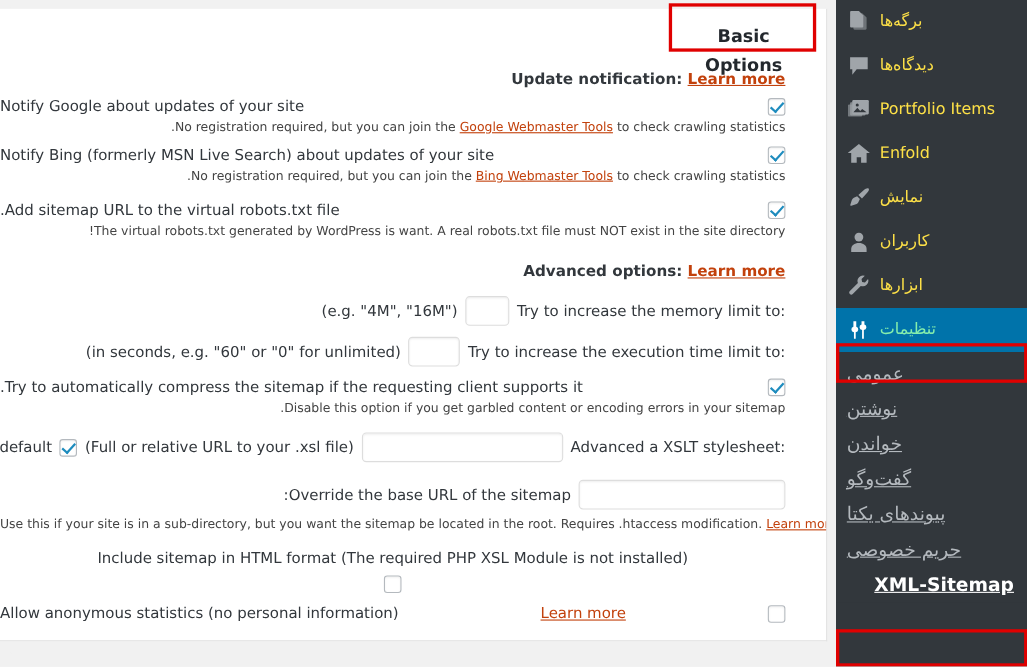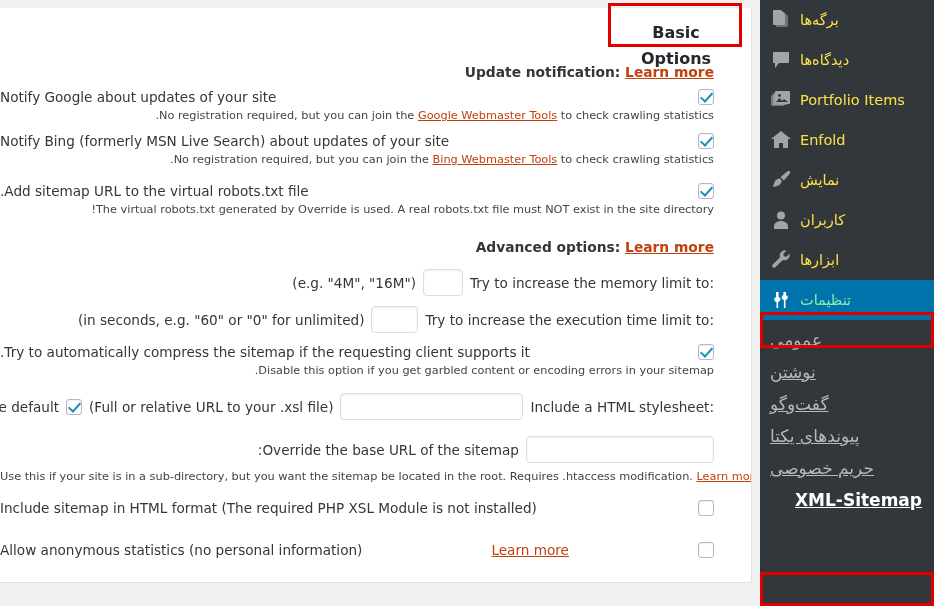--- a/index.html
+++ b/index.html
@@ -262,21 +262,21 @@
         <div class="row note">
           <span>.No registration required, but you can join the </span><a class="lnk" href="#">Bing Webmaster Tools</a><span> to check crawling statistics</span>
         </div>
 
         <div class="spacer-sm"></div>
 
         <div class="row opt">
           <span class="lbl">.Add sitemap URL to the virtual robots.txt file</span>
           <span class="cb on"></span>
         </div>
-        <div class="row note">!The virtual robots.txt generated by Override is used. A real robots.txt file must NOT exist in the site directory</div>
+        <div class="row note">!The virtual robots.txt generated by WordPress is want. A real robots.txt file must NOT exist in the site directory</div>
 
         <div class="spacer-md"></div>
 
         <div class="row hdr">
           <span>Advanced options:</span>
           <a class="lnk" href="#">Learn more</a>
         </div>
 
         <div class="spacer-sm"></div>
 
@@ -298,36 +298,36 @@
         </div>
         <div class="row note">.Disable this option if you get garbled content or encoding errors in your sitemap</div>
 
         <div class="spacer-sm"></div>
 
         <div class="row field">
           <span class="lbl">Use default</span>
           <span class="cb on"></span>
           <span class="hint">(Full or relative URL to your .xsl file)</span>
           <input class="txtbox wide" type="text" value="" style="">
-          <span class="lbl">Include a HTML stylesheet:</span>
+          <span class="lbl">Advanced a XSLT stylesheet:</span>
         </div>
 
         <div class="spacer-sm"></div>
 
         <div class="row field">
           <span class="lbl">:Override the base URL of the sitemap</span>
           <input class="txtbox wide2" type="text" value="" style="">
         </div>
         <div class="row note" style="margin-top:-4px;">
           <span>Use this if your site is in a sub-directory, but you want the sitemap be located in the root. Requires .htaccess modification. </span><a class="lnk" href="#">Learn more</a>
         </div>
 
         <div class="spacer-sm"></div>
 
-        <div class="row opt" style="margin-bottom:24px;">
+        <div class="row opt" style="margin-bottom:10px;flex-direction:column;">
           <span class="lbl">Include sitemap in HTML format (The required PHP XSL Module is not installed)</span>
           <span class="cb"></span>
         </div>
 
         <div class="row opt">
           <span class="lbl">Allow anonymous statistics (no personal information)</span>
           <a class="lnk" href="#">Learn more</a>
           <span class="cb"></span>
         </div>
 
@@ -413,20 +413,21 @@
             <rect x="1" y="1" width="18" height="18" rx="2" fill="#ffffff" opacity="0"></rect>
             <path d="M5 2v5.1A2.5 2.5 0 0 0 5.5 12v6h1.6v-6A2.5 2.5 0 0 0 7.6 7.1V2H5zm7.4 0v3.1A2.5 2.5 0 0 0 12.9 10v8h1.6v-8A2.5 2.5 0 0 0 15 5.1V2h-2.6z"></path>
           </svg>
       </span>
       <span class="mlabel">تنظیمات</span>
     </div>
 
     <div id="submenu">
       <a class="sub-item" href="#">عمومی</a>
       <a class="sub-item" href="#">نوشتن</a>
+      <a class="sub-item" href="#">خواندن</a>
       <a class="sub-item" href="#">گفت‌وگو</a>
       <a class="sub-item" href="#">پیوندهای یکتا</a>
       <a class="sub-item" href="#">حریم خصوصی</a>
       <a class="sub-item sub-current" href="#">XML-Sitemap</a>
     </div>
   </div>
 
   <div class="annot" id="annot-settings"></div>
   <div class="annot" id="annot-sitemap"></div>
   <div class="annot" id="annot-title"></div>

